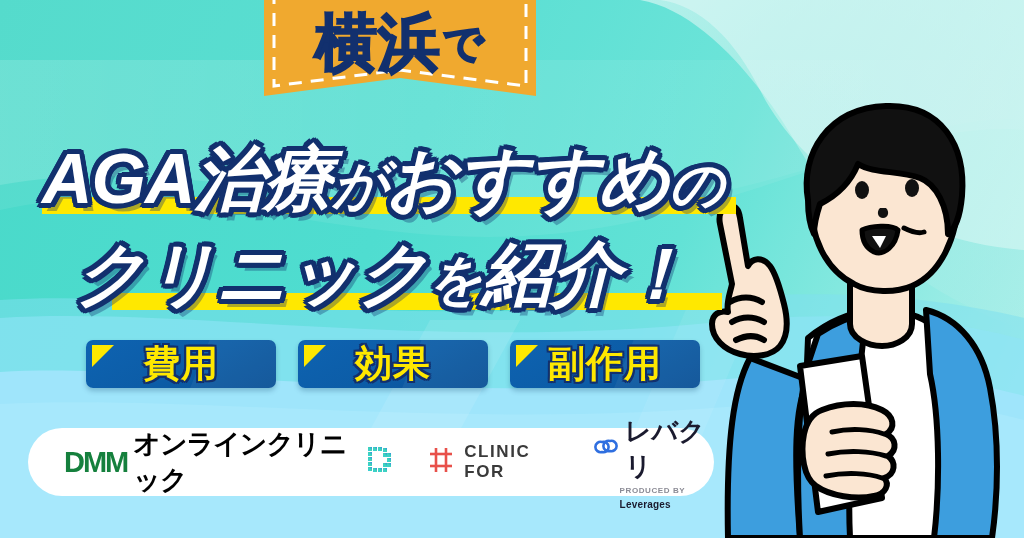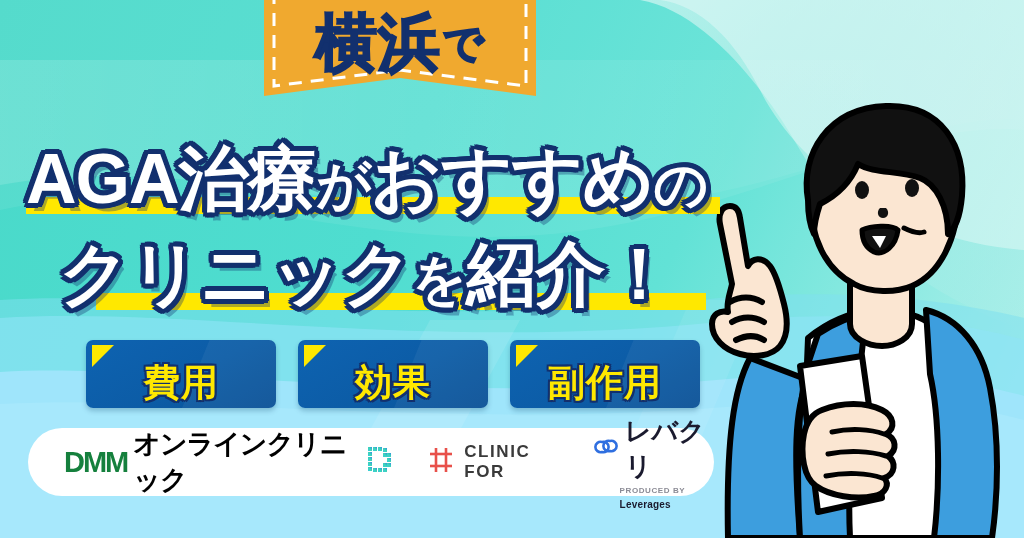--- a/index.html
+++ b/index.html
@@ -18,43 +18,43 @@
   
   .ribbon{position:absolute;left:264px;top:-12px;width:272px;height:122px;}
   .ribbon svg{position:absolute;inset:0;}
   .ribbon-text{position:absolute;inset:0;display:flex;align-items:center;justify-content:center;
     color:#12306e;font-size:62px;font-weight:700;letter-spacing:1px;
     -webkit-text-stroke:2px #12306e;
     padding-bottom:12px;box-sizing:border-box;white-space:nowrap;}
   .ribbon-text .small{font-size:40px;margin-left:2px;}
 
   
-  .headline{position:absolute;left:0;top:132px;width:720px;}
+  .headline{position:absolute;left:16px;top:132px;width:720px;font-style:italic;}
   .hl-row{position:relative;height:94px;display:flex;align-items:center;}
   .hl-row.r1{justify-content:flex-start;padding-left:26px;}
   .hl-row.r2{justify-content:flex-start;padding-left:59px;height:96px;}
   .hl-underline{position:absolute;bottom:12px;height:17px;background:#ffe800;z-index:1;}
   .hl-row.r1 .hl-underline{left:26px;width:694px;}
   .hl-row.r2 .hl-underline{left:96px;width:610px;}
   .hl-text{position:relative;z-index:2;font-size:70px;font-weight:700;color:#fff;
     white-space:nowrap;line-height:1;letter-spacing:-1px;
     text-shadow:
       -4px -4px 0 #12306e, 4px -4px 0 #12306e, -4px 4px 0 #12306e, 4px 4px 0 #12306e,
       -5px 0 0 #12306e, 5px 0 0 #12306e, 0 -5px 0 #12306e, 0 5px 0 #12306e,
       -5px -2px 0 #12306e, 5px 2px 0 #12306e, 2px -5px 0 #12306e, -2px 5px 0 #12306e,
       6px 8px 0 rgba(18,48,110,.35);}
   .hl-text .kana{font-size:54px;}
   .hl-text .bang{font-size:70px;}
 
   
   .badges{position:absolute;left:86px;top:340px;display:flex;gap:22px;}
-  .badge{position:relative;width:190px;height:68px;border-radius:7px;
+  .badge{position:relative;width:190px;height:48px;border-radius:7px;
     background:linear-gradient(150deg,#0e63b1 0%,#0c5ca6 55%,#0a5196 100%);
     box-shadow:0 3px 5px rgba(0,50,90,.25);overflow:hidden;
-    display:flex;align-items:flex-end;justify-content:center;}
+    display:flex;align-items:center;justify-content:center;}
   .badge .corner{position:absolute;left:6px;top:5px;width:0;height:0;
     border-left:22px solid #ffe800;border-bottom:22px solid transparent;}
   .badge .sheen{position:absolute;right:-40px;top:-30px;width:120px;height:150px;
     background:rgba(255,255,255,.05);transform:rotate(22deg);}
   .badge-label{position:relative;font-size:37px;font-weight:700;color:#ffe800;
     letter-spacing:1px;white-space:nowrap;
     text-shadow:-2px -2px 0 #12306e,2px -2px 0 #12306e,-2px 2px 0 #12306e,2px 2px 0 #12306e,
                 0 -2px 0 #12306e,0 2px 0 #12306e,-2px 0 0 #12306e,2px 0 0 #12306e;}
 
   

